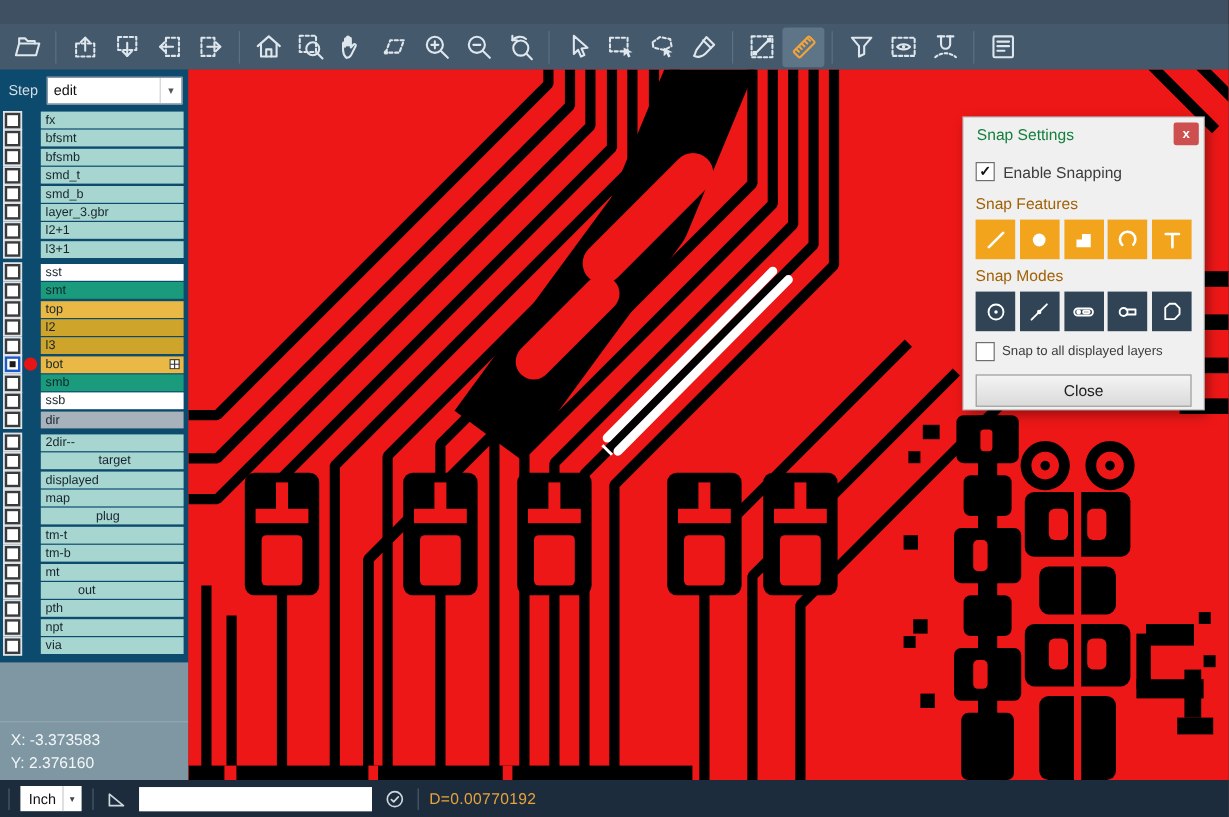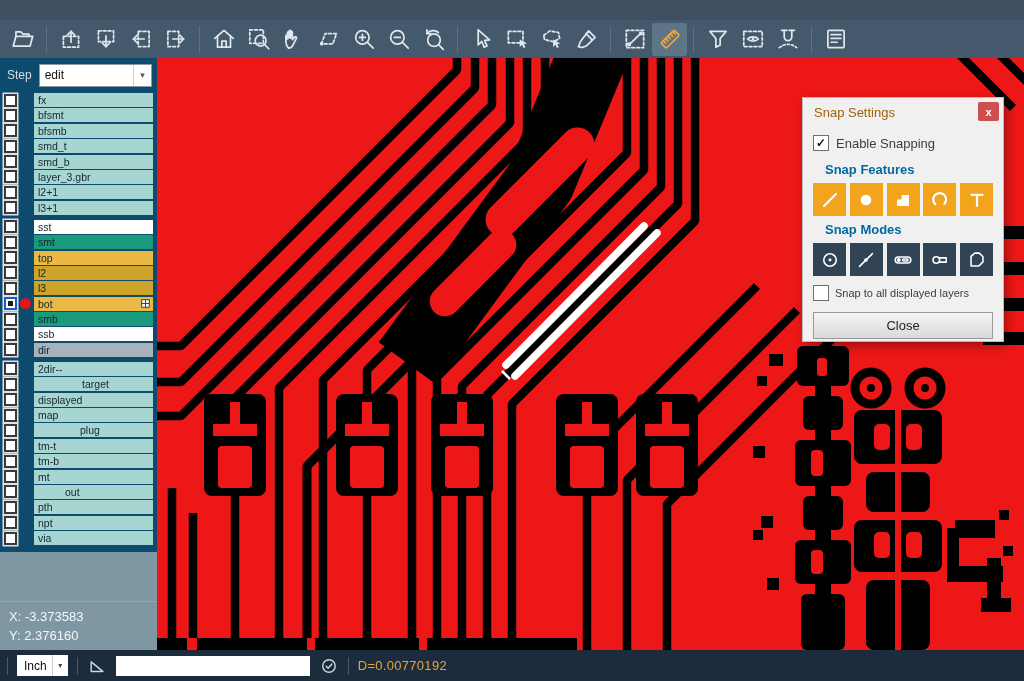--- a/index.html
+++ b/index.html
@@ -36,31 +36,31 @@
   .lbar{flex:1;height:14px;margin-right:4px;display:flex;align-items:center;
         font-size:10.5px;color:#16242e;padding-left:4px;box-sizing:border-box;}
   .lbar .gicon{margin-left:auto;margin-right:3px;display:flex;}
   .side-bottom{margin-top:auto;background:#7e97a3;height:98px;flex:none;display:flex;flex-direction:column;}
   .coords{margin-top:auto;border-top:1px solid #93a8b2;padding:5px 9px;color:#f3f7f9;font-size:13px;line-height:19px;}
   
   .canvas{position:absolute;left:157px;top:58px;width:867px;height:592px;background:#ee1717;overflow:hidden;}
   
   .dialog{position:absolute;left:803px;top:98px;width:200px;height:243px;background:#f0f0f0;
           box-shadow:0 0 0 1px #bcbcbc,3px 4px 10px rgba(0,0,0,.4);font-size:13px;color:#333;box-sizing:border-box;}
-  .dlg-title{height:28px;display:flex;align-items:center;padding-left:11px;font-size:13px;color:#a16207;}
+  .dlg-title{height:28px;display:flex;align-items:center;padding-left:11px;font-size:13px;color:#15803d;}
   .dlg-close{position:absolute;right:4px;top:4px;width:21px;height:19px;background:#ce4f4f;color:#fff;
              font-size:11px;font-weight:bold;display:flex;align-items:center;justify-content:center;border-radius:2px;}
   .dlg-body{padding:2px 10px 0;}
   .chkrow{display:flex;align-items:center;gap:7px;margin:7px 0 11px;}
   .chkrow.small{margin:9px 0 0;gap:6px;}
   .chk{width:14px;height:14px;background:#fff;border:1px solid #6e6e6e;font-size:12px;font-weight:bold;color:#111;
        display:flex;align-items:center;justify-content:center;flex:none;line-height:1;}
   .chklabel{color:#3c3c3c;}
   .chkrow.small .chklabel{font-size:11px;}
-  .dlg-label{margin:2px 12px 6px;color:#0369a1;font-weight:bold;}
+  .dlg-label{margin:2px 0 6px;color:#a16207;}
   .btnrow{display:flex;justify-content:space-between;margin-bottom:6px;}
   .fbtn{width:33px;height:33px;display:flex;align-items:center;justify-content:center;flex:none;}
   .dlg-closebtn{margin-top:11px;height:25px;background:linear-gradient(#f4f4f4,#dadada);border:1px solid #999;
                 display:flex;align-items:center;justify-content:center;color:#222;font-size:13px;}
   
   .statusbar{position:absolute;left:0;top:650px;width:100%;height:31px;background:#1d2c3c;display:flex;
              align-items:center;gap:9px;padding-left:7px;box-sizing:border-box;}
   .ssep{width:1px;height:18px;background:#4a5b6c;flex:none;}
   .unit-select{height:21px;background:#fff;display:flex;align-items:center;flex:none;}
   .unit-select .val{font-size:12px;color:#111;padding:0 5px 0 7px;}

